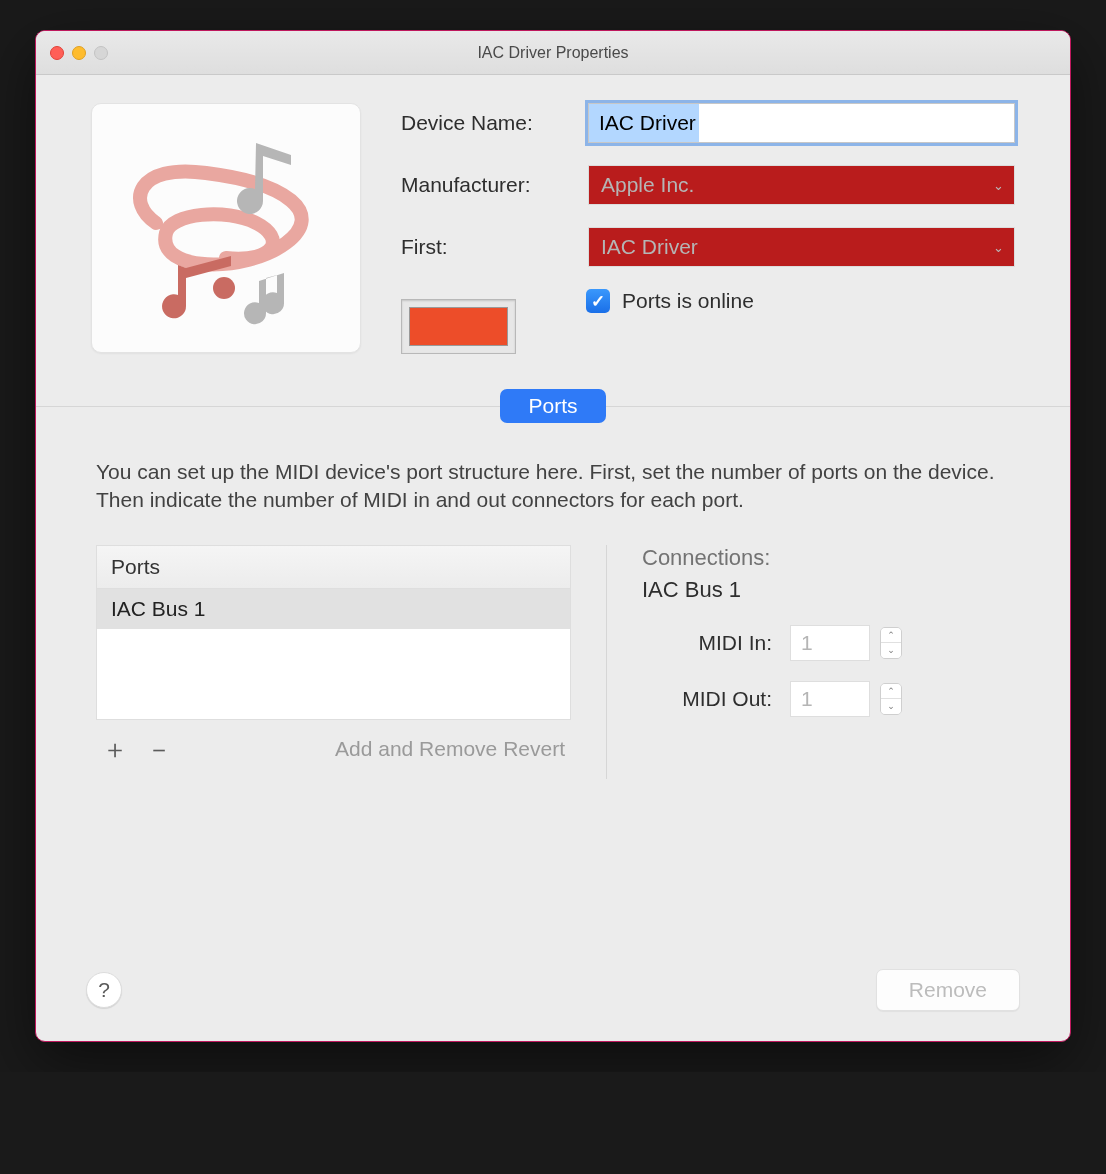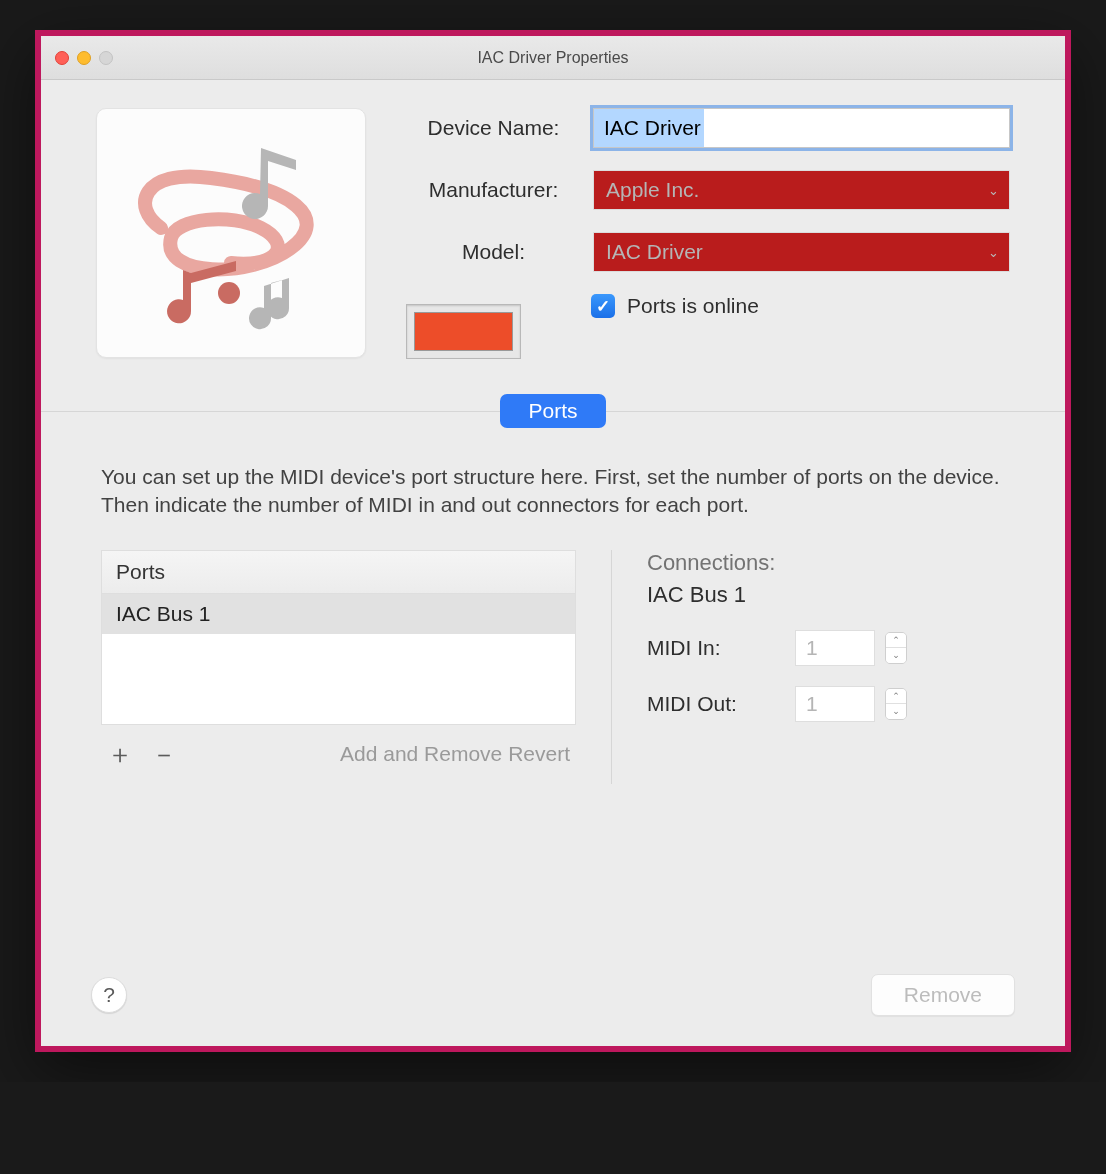--- a/index.html
+++ b/index.html
@@ -4,24 +4,24 @@
 <style>
   * { box-sizing: border-box; margin: 0; padding: 0; }
   body {
     font-family: -apple-system, 'Helvetica Neue', Arial, sans-serif;
     background: #1a1a1a;
     padding: 30px 35px;
   }
   .window {
     width: 1036px;
     background: #ececec;
-    border-radius: 0;
+    border-radius: 10px;
     box-shadow: 0 20px 60px rgba(0,0,0,0.5);
     overflow: hidden;
-    border: 6px solid #be185d;
+    border: 1px solid #be185d;
   }
   .titlebar {
     height: 44px;
     background: linear-gradient(#e9e9e9, #dedede);
     border-bottom: 1px solid #c9c9c9;
     display: flex;
     align-items: center;
     position: relative;
   }
   .traffic-lights {
@@ -59,21 +59,21 @@
   }
   .device-icon-box svg { width: 220px; height: 210px; }
   .form-area { flex: 1; }
   .frow {
     display: flex;
     align-items: center;
     margin-bottom: 22px;
   }
   .flabel {
     width: 175px;
-    text-align: center;
+    text-align: left;
     font-size: 21px;
     color: #2e2e2e;
     margin-right: 12px;
   }
   .text-input {
     flex: 1;
     height: 40px;
     font-size: 21px;
     padding: 3px 10px;
     border: 1px solid #c7c7c7;
@@ -208,20 +208,21 @@
   .ports-right { flex: 1; }
   .conn-title { font-size: 22px; color: #737373; margin-bottom: 6px; }
   .conn-bus { font-size: 22px; color: #2e2e2e; margin-bottom: 22px; }
   .conn-row {
     display: flex;
     align-items: center;
     margin-bottom: 20px;
   }
   .conn-label {
     width: 130px;
+    text-align: right;
     font-size: 21px;
     color: #2e2e2e;
     margin-right: 18px;
   }
   .spin-input {
     width: 80px;
     height: 36px;
     border: 1px solid #dedede;
     background: #fff;
     font-size: 21px;
@@ -316,21 +317,21 @@
         <input class="text-input selected" style="background: linear-gradient(to right, rgb(179, 215, 255) 0px, rgb(179, 215, 255) 110px, rgb(255, 255, 255) 110px);" value="IAC Driver">
       </div>
       <div class="frow">
         <div class="flabel">Manufacturer:</div>
         <div class="combo">
           <span>Apple Inc.</span>
           <span class="combo-arrow">⌄</span>
         </div>
       </div>
       <div class="frow">
-        <div class="flabel">Model:</div>
+        <div class="flabel">First:</div>
         <div class="combo">
           <span>IAC Driver</span>
           <span class="combo-arrow">⌄</span>
         </div>
       </div>
       <div style="display:flex;align-items:flex-start;gap:0;">
         <div class="color-well-wrap">
           <div class="color-swatch" style="background:#ed4d29"></div>
         </div>
         <div class="check-row" style="margin-left:70px;margin-top:0;">

